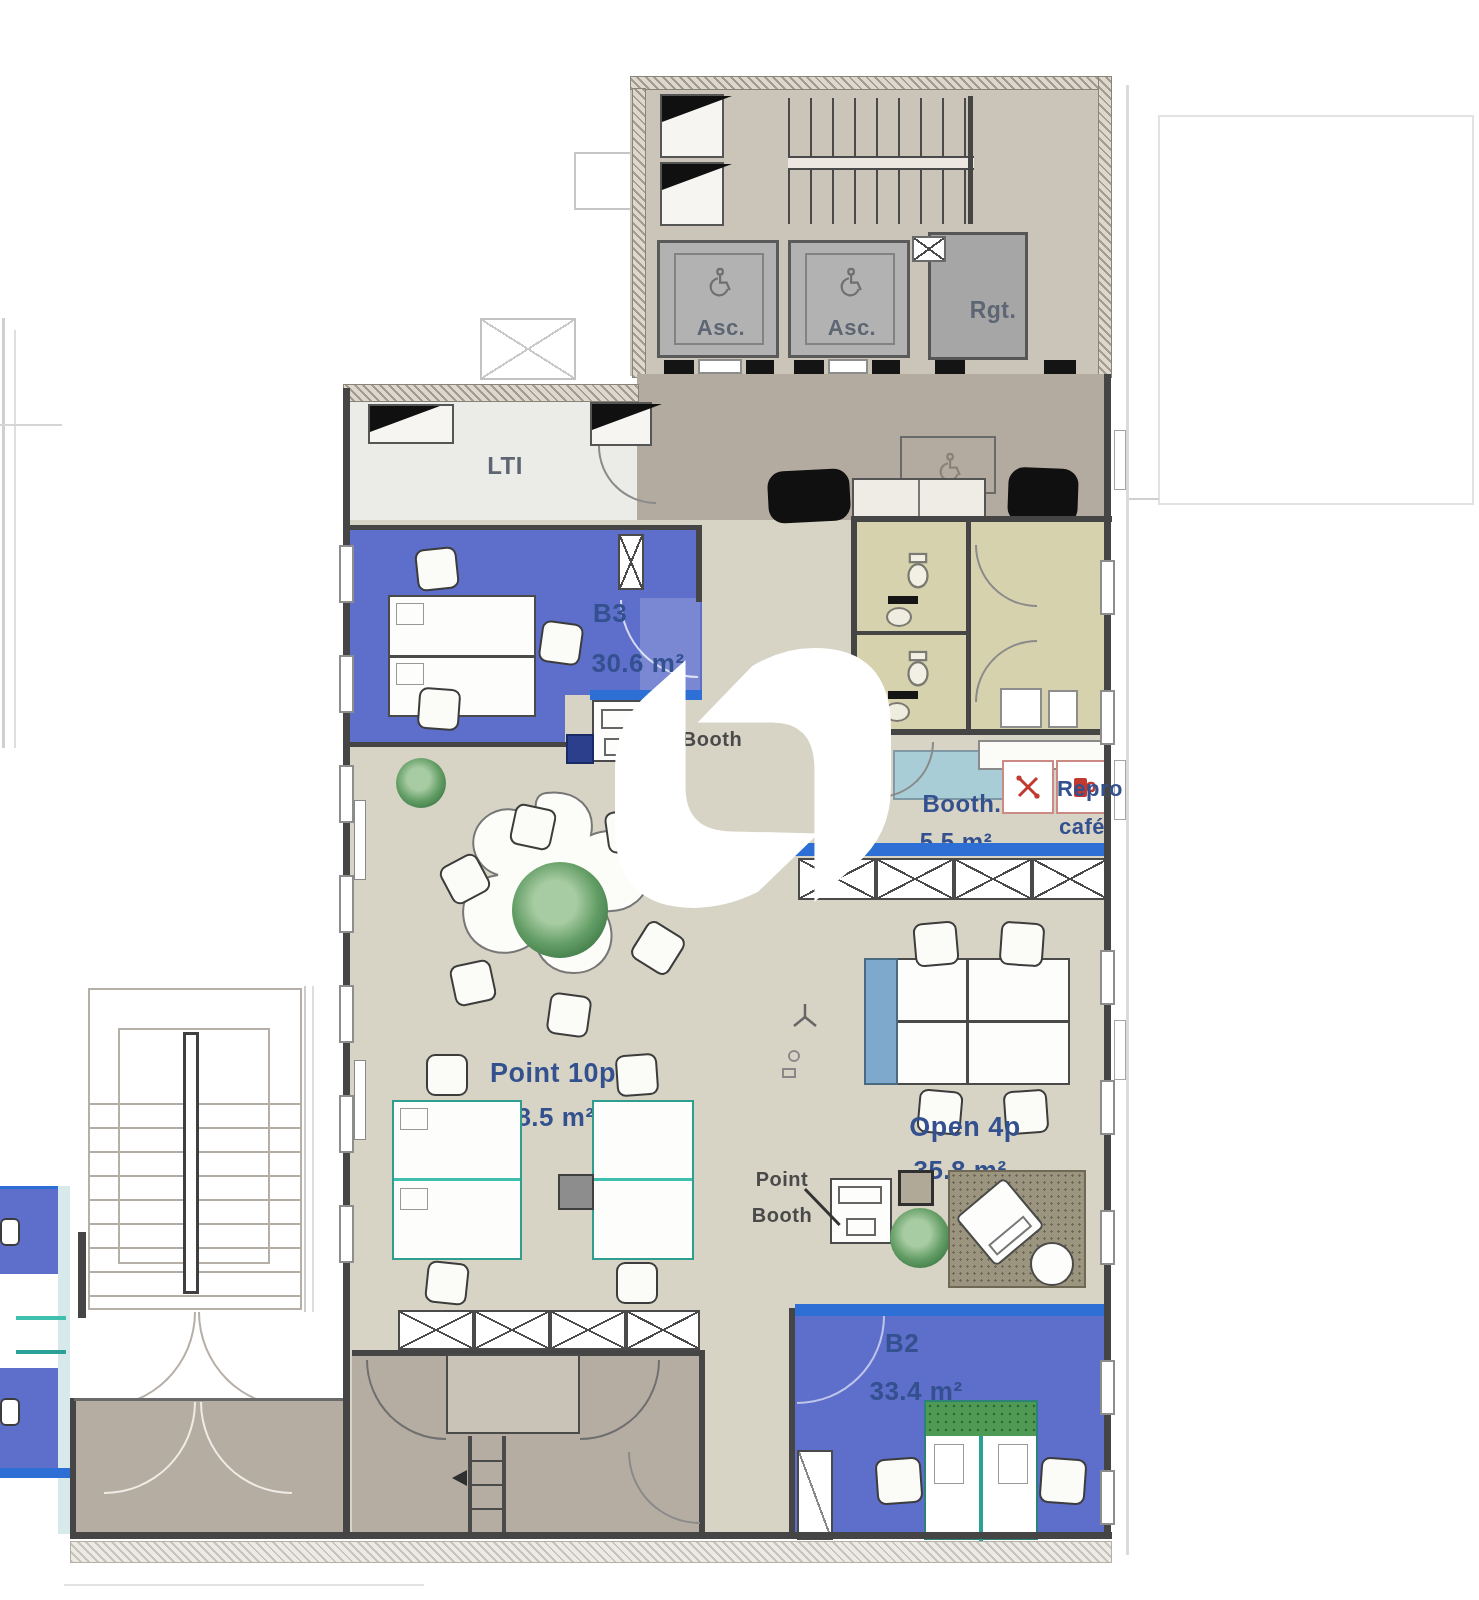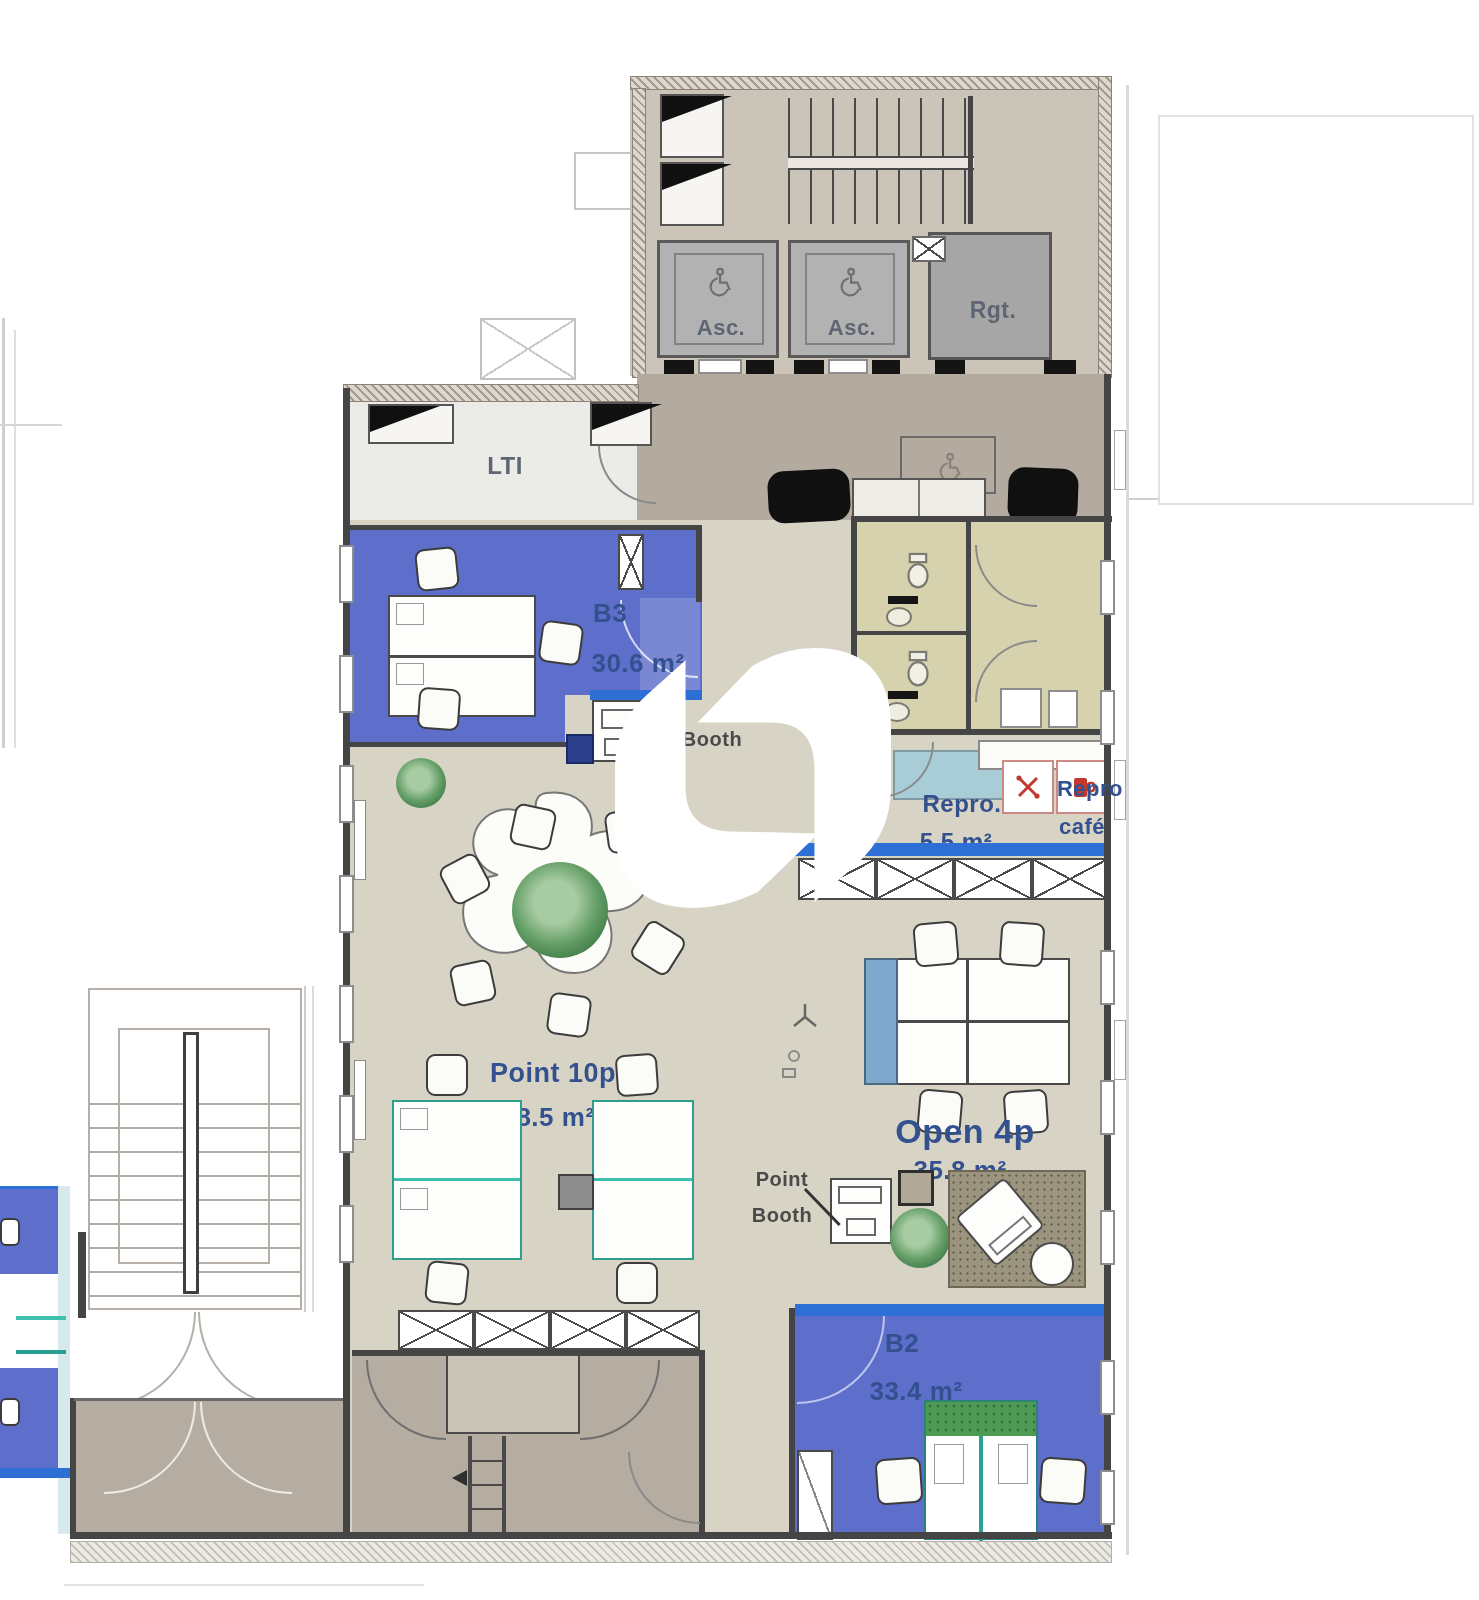--- a/index.html
+++ b/index.html
@@ -98,21 +98,21 @@
     <svg class="abs" style="left:46px;top:24px" width="26" height="30" viewBox="0 0 24 27">
       <g fill="none" stroke="#6f6f6f" stroke-width="2">
           <circle cx="13" cy="4" r="2.6"></circle>
           <path d="M13 7 v7 h6 l3 7"></path>
           <path d="M11 10 a8 8 0 1 0 9 10"></path>
         </g>
     </svg>
     <div class="abs lbl lbl-gray" style="left:61px;top:72px;font-size:22px">Asc.</div>
   </div>
 
-  <div class="abs" style="left:928px;top:232px;width:124px;height:128px;background:#a6a6a6;border:3px solid #565656">
+  <div class="abs" style="left:928px;top:232px;width:100px;height:128px;background:#a6a6a6;border:3px solid #565656">
     <div class="abs lbl lbl-gray" style="left:62px;top:62px;font-size:23px">Rgt.</div>
   </div>
   <div class="abs xcell" style="left:912px;top:236px;width:34px;height:26px;border-color:#6a6a6a"></div>
 
   <div class="abs" style="left:664px;top:360px;width:30px;height:14px;background:#141414"></div>
   <div class="abs window" style="left:698px;top:359px;width:44px;height:15px"></div>
   <div class="abs" style="left:746px;top:360px;width:28px;height:14px;background:#141414"></div>
   <div class="abs" style="left:794px;top:360px;width:30px;height:14px;background:#141414"></div>
   <div class="abs window" style="left:828px;top:359px;width:40px;height:15px"></div>
   <div class="abs" style="left:872px;top:360px;width:28px;height:14px;background:#141414"></div>
@@ -217,21 +217,21 @@
         <circle cx="24" cy="24" r="2.6" fill="#c1392f"></circle>
     </svg>
   </div>
   <div class="abs" style="left:1056px;top:760px;width:52px;height:54px;background:#fff;border:2px solid #cc8a84">
     <svg class="abs" style="left:10px;top:11px" width="30" height="30" viewBox="0 0 30 30">
       <rect x="6" y="5" width="13" height="19" rx="2" fill="#c1392f"></rect>
       <rect x="20" y="10" width="6" height="8" rx="2.5" fill="none" stroke="#c1392f" stroke-width="2.5"></rect>
     </svg>
   </div>
 
-  <div class="abs lbl" style="left:962px;top:790px;font-size:24px">Repro.</div>
+  <div class="abs lbl" style="left:962px;top:790px;font-size:24px">Booth.</div>
   <div class="abs lbl" style="left:956px;top:828px;font-size:24px">5.5 m²</div>
   <div class="abs lbl" style="left:1090px;top:776px;font-size:22px;z-index:3">Repro</div>
   <div class="abs lbl" style="left:1082px;top:814px;font-size:22px;z-index:3">café</div>
 
   <div class="abs" style="left:795px;top:843px;width:315px;height:13px;background:#2e6fd6"></div>
   <div class="abs xcell" style="left:798px;top:858px;width:78px;height:42px"></div>
   <div class="abs xcell" style="left:876px;top:858px;width:78px;height:42px"></div>
   <div class="abs xcell" style="left:954px;top:858px;width:78px;height:42px"></div>
   <div class="abs xcell" style="left:1032px;top:858px;width:76px;height:42px"></div>
 
@@ -286,21 +286,21 @@
   <svg class="abs" style="left:790px;top:1002px" width="30" height="30" viewBox="0 0 30 30">
     <g stroke="#666" stroke-width="2.5">
         <line x1="15" y1="15" x2="15" y2="2"></line>
         <line x1="15" y1="15" x2="4" y2="24"></line>
         <line x1="15" y1="15" x2="26" y2="24"></line>
       </g>
   </svg>
   <div class="abs" style="left:788px;top:1050px;width:12px;height:12px;border:2px solid #888;border-radius:50%"></div>
   <div class="abs" style="left:782px;top:1068px;width:14px;height:10px;border:2px solid #888"></div>
 
-  <div class="abs lbl" style="left:965px;top:1112px;font-size:34px">Open 4p</div>
+  <div class="abs lbl" style="left:965px;top:1112px;font-size:27px">Open 4p</div>
   <div class="abs lbl" style="left:960px;top:1155px;font-size:26px">35.8 m²</div>
 
   <div class="abs desk" style="left:830px;top:1178px;width:62px;height:66px;border-width:2.5px">
     <div class="abs" style="left:6px;top:6px;width:44px;height:18px;border:2px solid #666"></div>
     <div class="abs" style="left:14px;top:38px;width:30px;height:18px;border:2px solid #666"></div>
   </div>
   <div class="abs lbl" style="left:782px;top:1168px;font-size:20px;color:#4a4a4a">Point</div>
   <div class="abs lbl" style="left:782px;top:1204px;font-size:20px;color:#4a4a4a">Booth</div>
   <div class="abs" style="left:806px;top:1188px;width:50px;height:3px;background:#333;transform:rotate(46deg);transform-origin:left top"></div>
 

